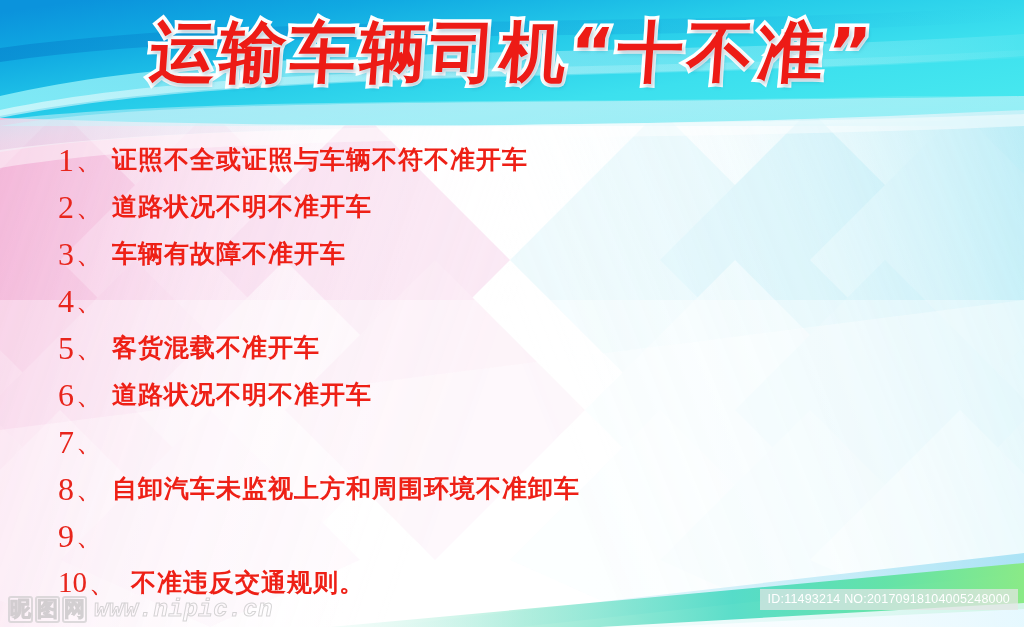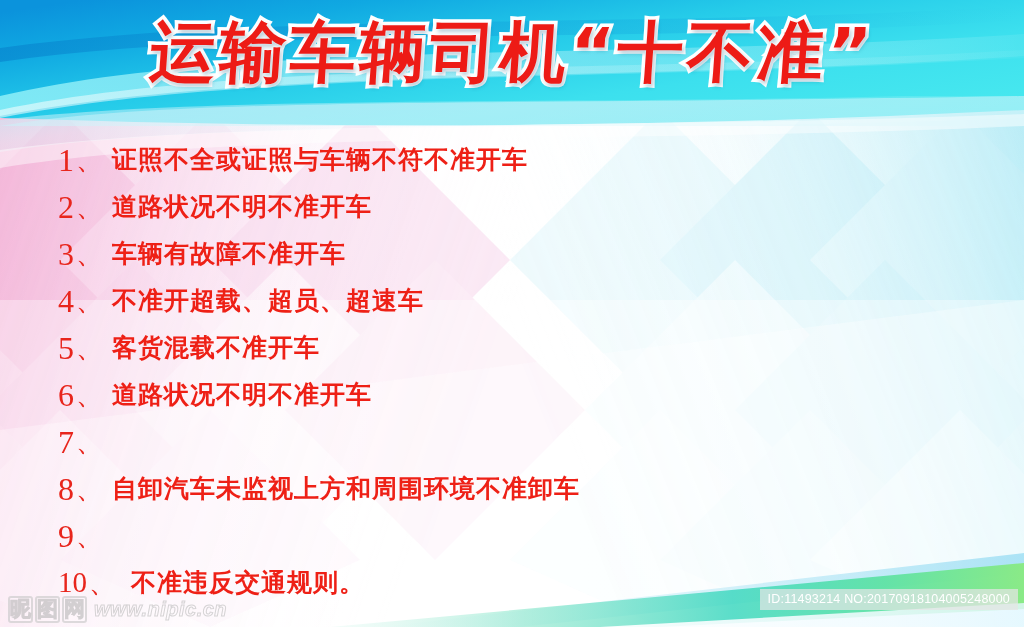--- a/index.html
+++ b/index.html
@@ -161,23 +161,23 @@
     text-align: center;
     color: transparent;
     -webkit-text-stroke: 1px #b9b9b9;
     border: 2px solid #c9c9c9;
     border-radius: 3px;
     box-sizing: border-box;
     height: 27px;
     background: rgba(255,255,255,0.25);
   }
   .wm-url {
-    font-family: Liberation Sans, sans-serif;
+    font-family: Liberation Mono, monospace;
     font-style: italic;
-    font-size: 20px;
+    font-size: 24px;
     font-weight: bold;
     color: transparent;
     -webkit-text-stroke: 1px #bdbdbd;
     letter-spacing: 0.5px;
   }
 
   
   .id-strip {
     position: absolute;
     right: 6px;
@@ -313,21 +313,20 @@
 
     <div class="rule-row">
       <span class="rule-num">3</span>
       <span class="rule-sep">、</span>
       <span class="rule-text">车辆有故障不准开车</span>
     </div>
 
     <div class="rule-row">
       <span class="rule-num">4</span>
       <span class="rule-sep">、</span>
-      <span class="rule-text">不准开超载、超员、超速车</span>
     </div>
 
     <div class="rule-row">
       <span class="rule-num">5</span>
       <span class="rule-sep">、</span>
       <span class="rule-text">客货混载不准开车</span>
     </div>
 
     <div class="rule-row">
       <span class="rule-num">6</span>

